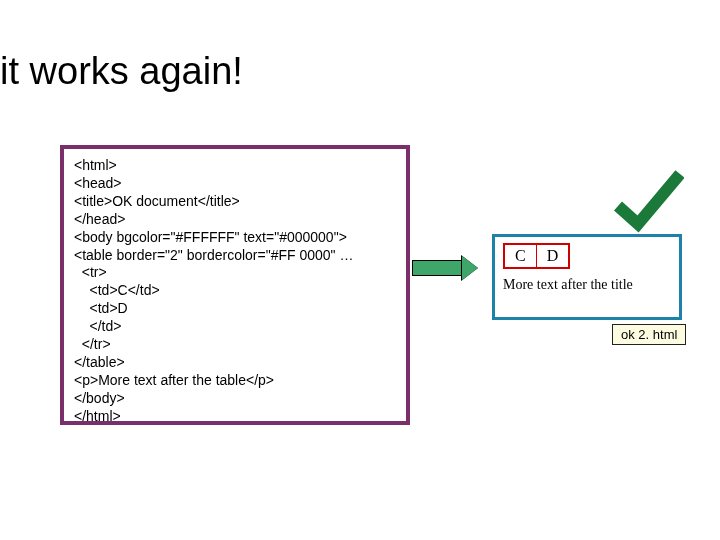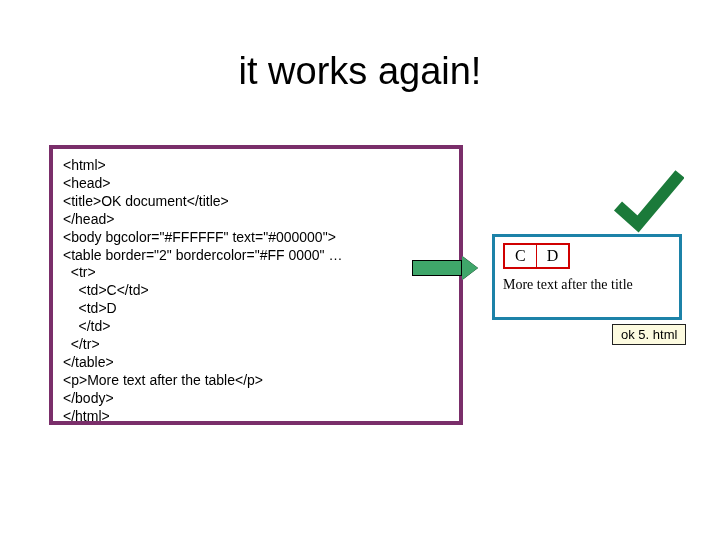--- a/index.html
+++ b/index.html
@@ -10,30 +10,29 @@
     background: #ffffff;
     font-family: Arial, Helvetica, sans-serif;
     position: relative;
     overflow: hidden;
   }
   .slide-title {
     position: absolute;
     top: 50px;
     left: 0;
     width: 720px;
-    text-align: center;
     font-size: 38px;
     font-weight: 400;
     color: #000;
   }
   .code-box {
     position: absolute;
     top: 145px;
-    left: 49px;
-    width: 414px;
+    left: 60px;
+    width: 350px;
     height: 280px;
     border: 4px solid #7a2e6a;
     background: #ffffff;
     padding: 8px 10px;
     font-size: 14px;
     line-height: 1.28;
     color: #000;
     white-space: pre;
     font-family: Arial, Helvetica, sans-serif;
   }
@@ -156,13 +155,13 @@
     </table>
   <div class="render-text">More text after the title</div>
 </div>
 
 <div class="checkmark">
   <svg viewBox="0 0 72 72" width="72" height="72">
     <path d="M 6 40 L 26 58 L 68 8" stroke="#1b7a3a" stroke-width="12" fill="none" stroke-linecap="butt" stroke-linejoin="miter"></path>
   </svg>
 </div>
 
-<div class="filename-box">ok 5. html</div>
+<div class="filename-box">ok 2. html</div>
 
 </body></html>

